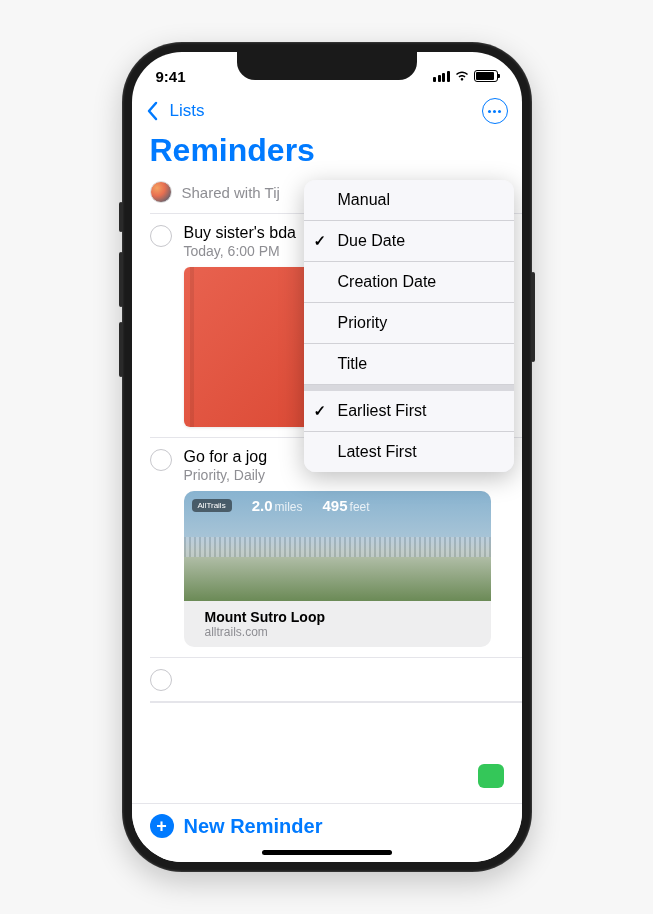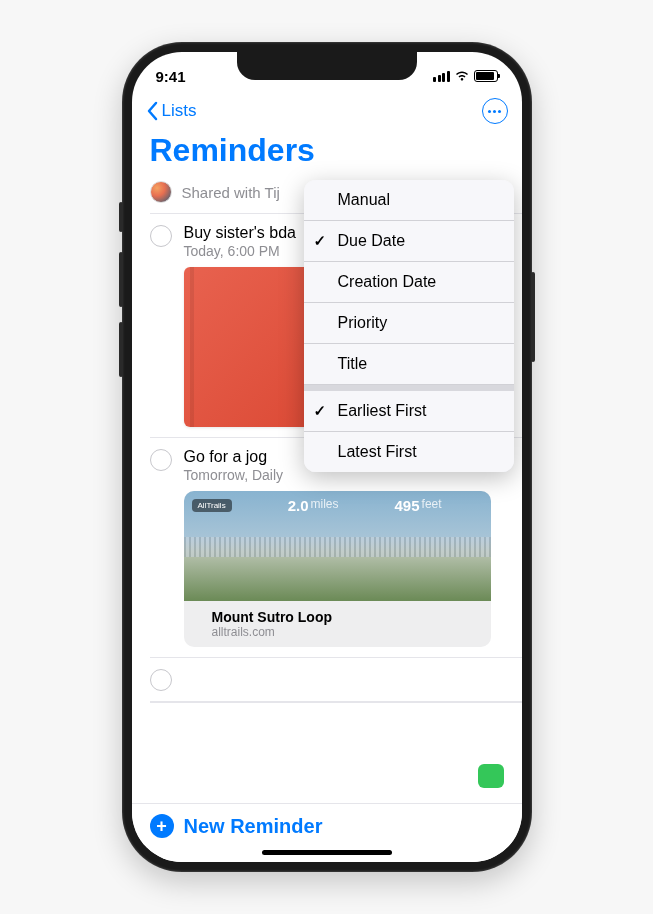--- a/index.html
+++ b/index.html
@@ -90,21 +90,21 @@
     display: flex;
     justify-content: space-between;
     align-items: center;
     padding: 6px 14px;
   }
   .back-btn {
     display: flex;
     align-items: flex-end;
     color: #007aff;
     font-size: 17px;
-    gap: 4px;
+    gap: 12px;
   }
   .more-btn {
     width: 26px; height: 26px;
     border: 1.5px solid #007aff;
     border-radius: 50%;
     display: flex; align-items: center; justify-content: center;
     color: #007aff;
   }
   .dots { display:flex; gap:2px; }
   .dots span { width:3px; height:3px; background:#007aff; border-radius:50%; }
@@ -171,25 +171,25 @@
     opacity: 0.6;
   }
   .link-overlay {
     position:absolute; top:6px; left:8px; right:8px;
     display:flex; gap:20px; align-items:center;
     color:#fff; font-size:12px; font-weight:500;
   }
   .link-badge {
     background: rgba(0,0,0,0.5); padding: 2px 6px; border-radius: 4px; font-size:8px;
   }
-  .link-stat { display:flex; align-items:flex-start; gap:2px;margin-left:36px; }
+  .link-stat { display:flex; align-items:flex-end; gap:2px; }
   .link-stat .n { font-size:15px; font-weight:600; }
   .link-stat .u { font-size:12px; opacity:0.8; }
   .link-footer {
-    padding: 8px 28px;
+    padding: 8px 21px;
   }
   .link-title { font-size: 14px; font-weight: 600; color:#000; }
   .link-domain { font-size: 12px; color: #8e8e93; }
   .assigned-avatar {
     position: absolute; right: 18px; top: 12px;
     width: 20px; height: 20px; border-radius: 50%;
     background: radial-gradient(circle at 30% 30%, #6ab0e8, #3478c6 40%, #1a3a5a);
   }
   .bottom-bar {
     position: absolute;
@@ -310,21 +310,21 @@
           <div class="attach-img"></div>
         </div>
       </div>
       <div class="divider"></div>
 
       <div class="reminder">
         <div class="assigned-avatar"></div>
         <div class="circle"></div>
         <div class="reminder-body">
           <div class="r-title">Go for a jog</div>
-          <div class="r-sub">Tomorrow, Daily</div>
+          <div class="r-sub">Priority, Daily</div>
           <div class="link-card">
             <div class="link-img">
               <div class="link-buildings"></div>
               <div class="link-overlay">
                 <span class="link-badge">AllTrails</span>
                 <span class="link-stat">
                   <span class="n">2.0</span>
                   <span class="u">miles</span>
                 </span>
                 <span class="link-stat">

